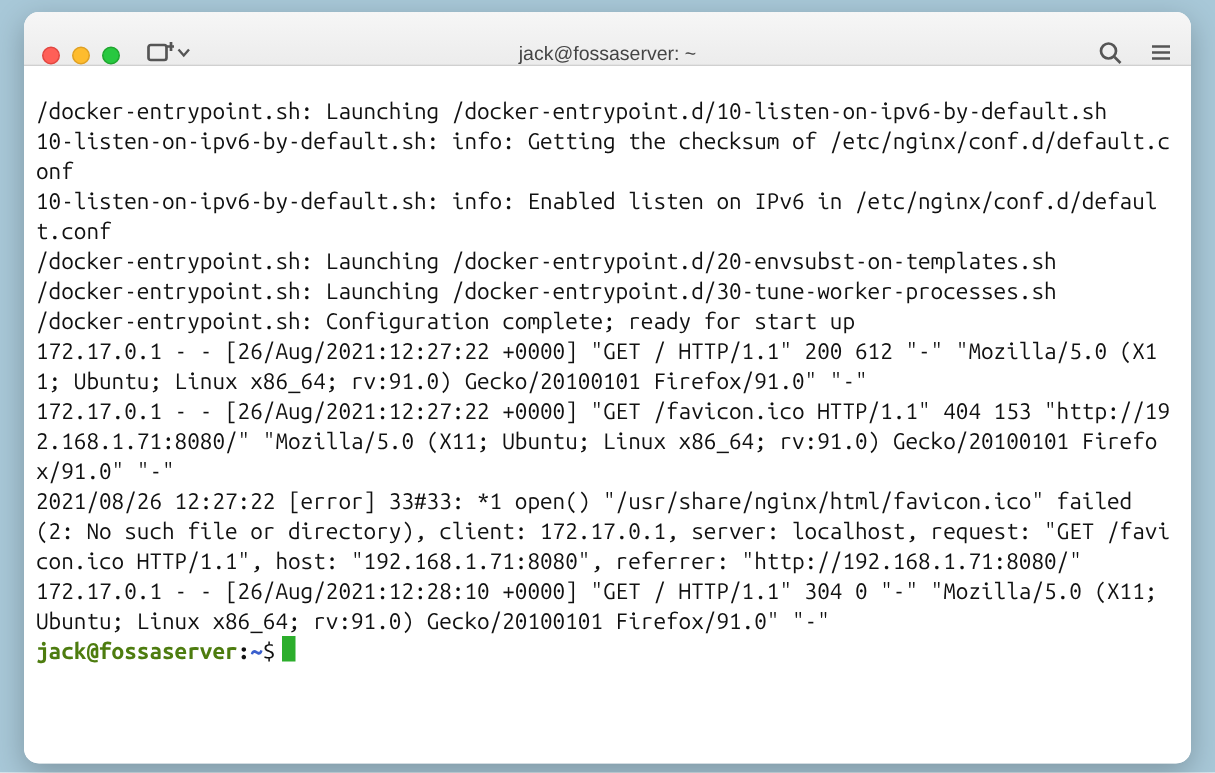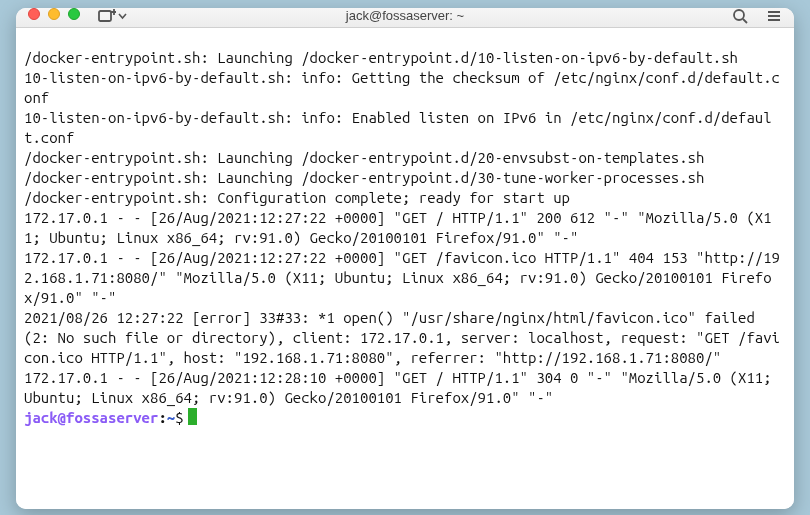--- a/index.html
+++ b/index.html
@@ -17,25 +17,25 @@
       right: 16px;
       bottom: 6px;
       background: #ffffff;
       border-radius: 10px;
       box-shadow: 0 6px 20px rgba(0,0,0,0.25);
       display: flex;
       flex-direction: column;
       overflow: hidden;
     }
     .titlebar {
-      height: 20px;
+      height: 36px;
       background: linear-gradient(#f6f6f6, #ececec);
       border-bottom: 1px solid #d0d0d0;
       display: flex;
-      align-items: flex-start;
+      align-items: flex-end;
       padding: 0 12px;
       position: relative;
     }
     .traffic-lights {
       display: flex;
       gap: 8px;
       align-items: center;
     }
     .light {
       width: 12px;
@@ -73,21 +73,21 @@
       background: #ffffff;
       padding: 20px 8px 6px 8px;
       font-family: "Ubuntu Mono","DejaVu Sans Mono","Menlo","Consolas",monospace;
       font-size: 15px;
       line-height: 20px;
       color: #111;
       white-space: pre-wrap;
       word-break: break-all;
       overflow: hidden;
     }
-    .prompt-user { color: #8b5cf6; font-weight: bold; }
+    .prompt-user { color: #4d7c0f; font-weight: bold; }
     .prompt-colon { color: #111; font-weight: bold; }
     .prompt-path { color: #3a5fcd; font-weight: bold; }
     .prompt-dollar { color: #111; }
     .cursor {
       display: inline-block;
       width: 9px;
       height: 17px;
       background: #2cae2c;
       margin-left: 4px;
       vertical-align: -2px;

